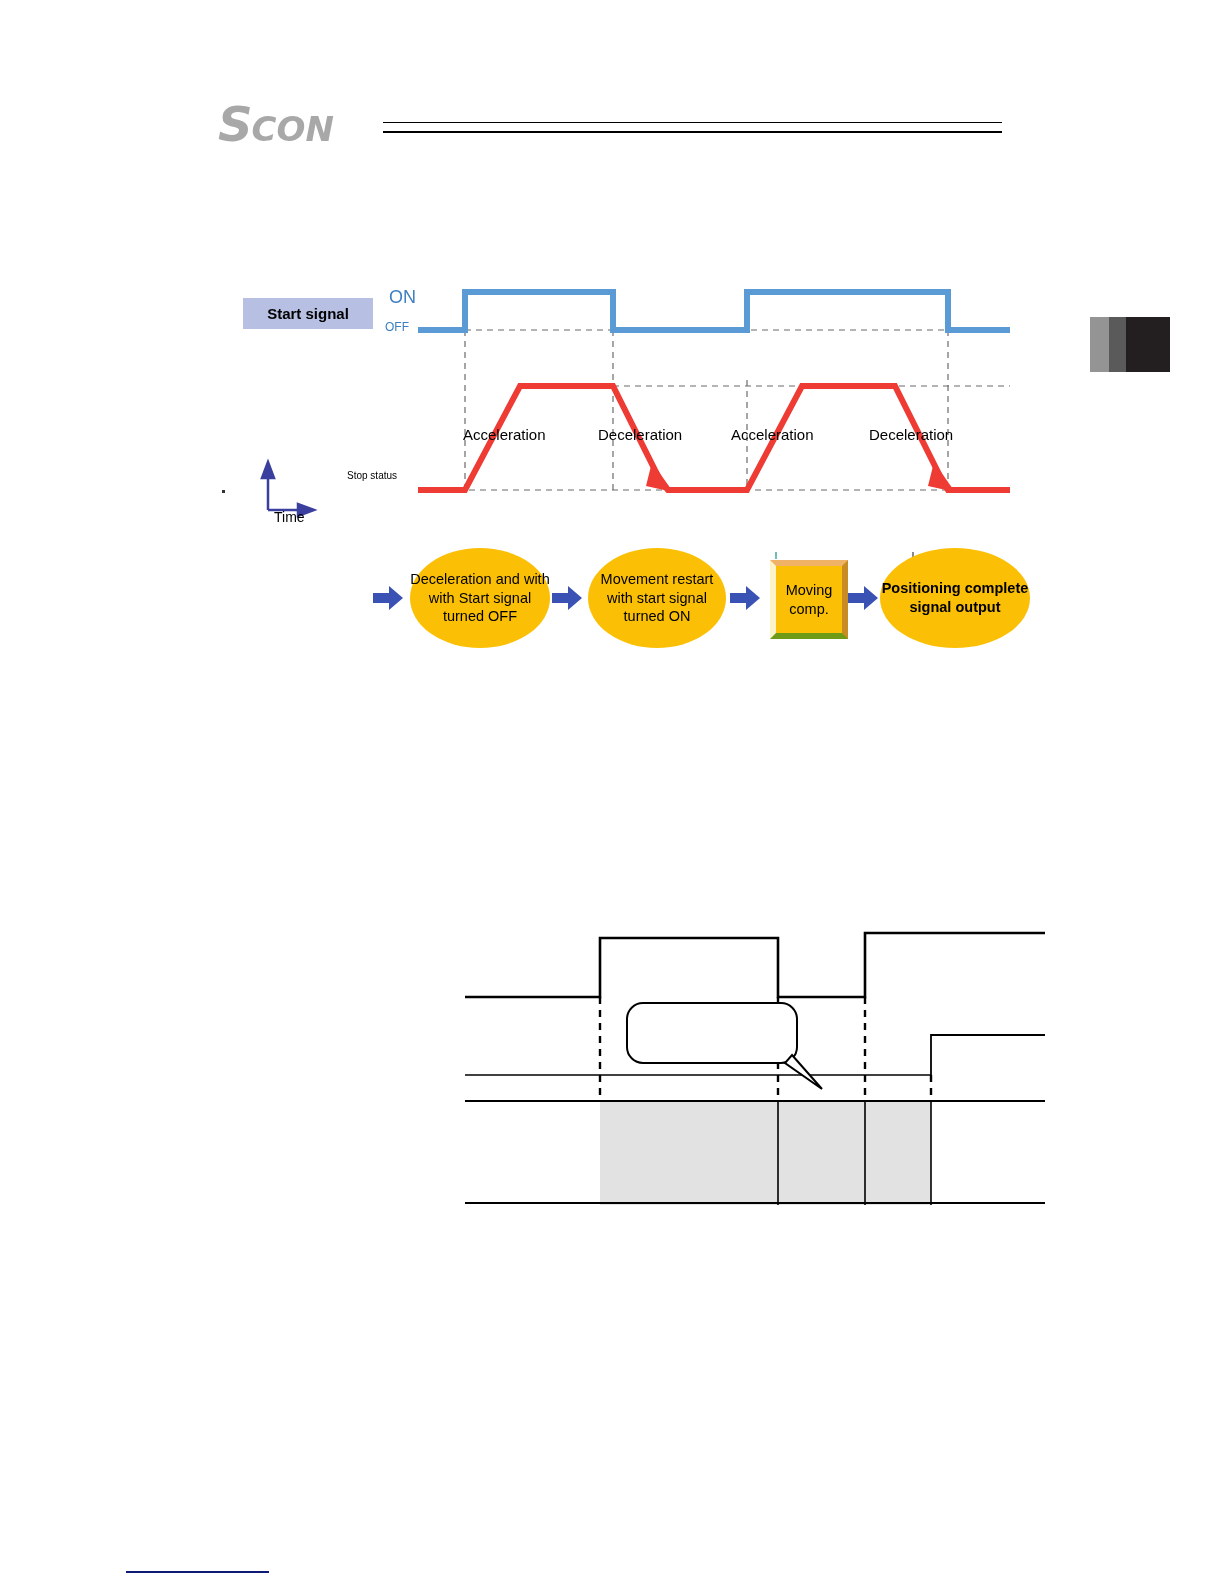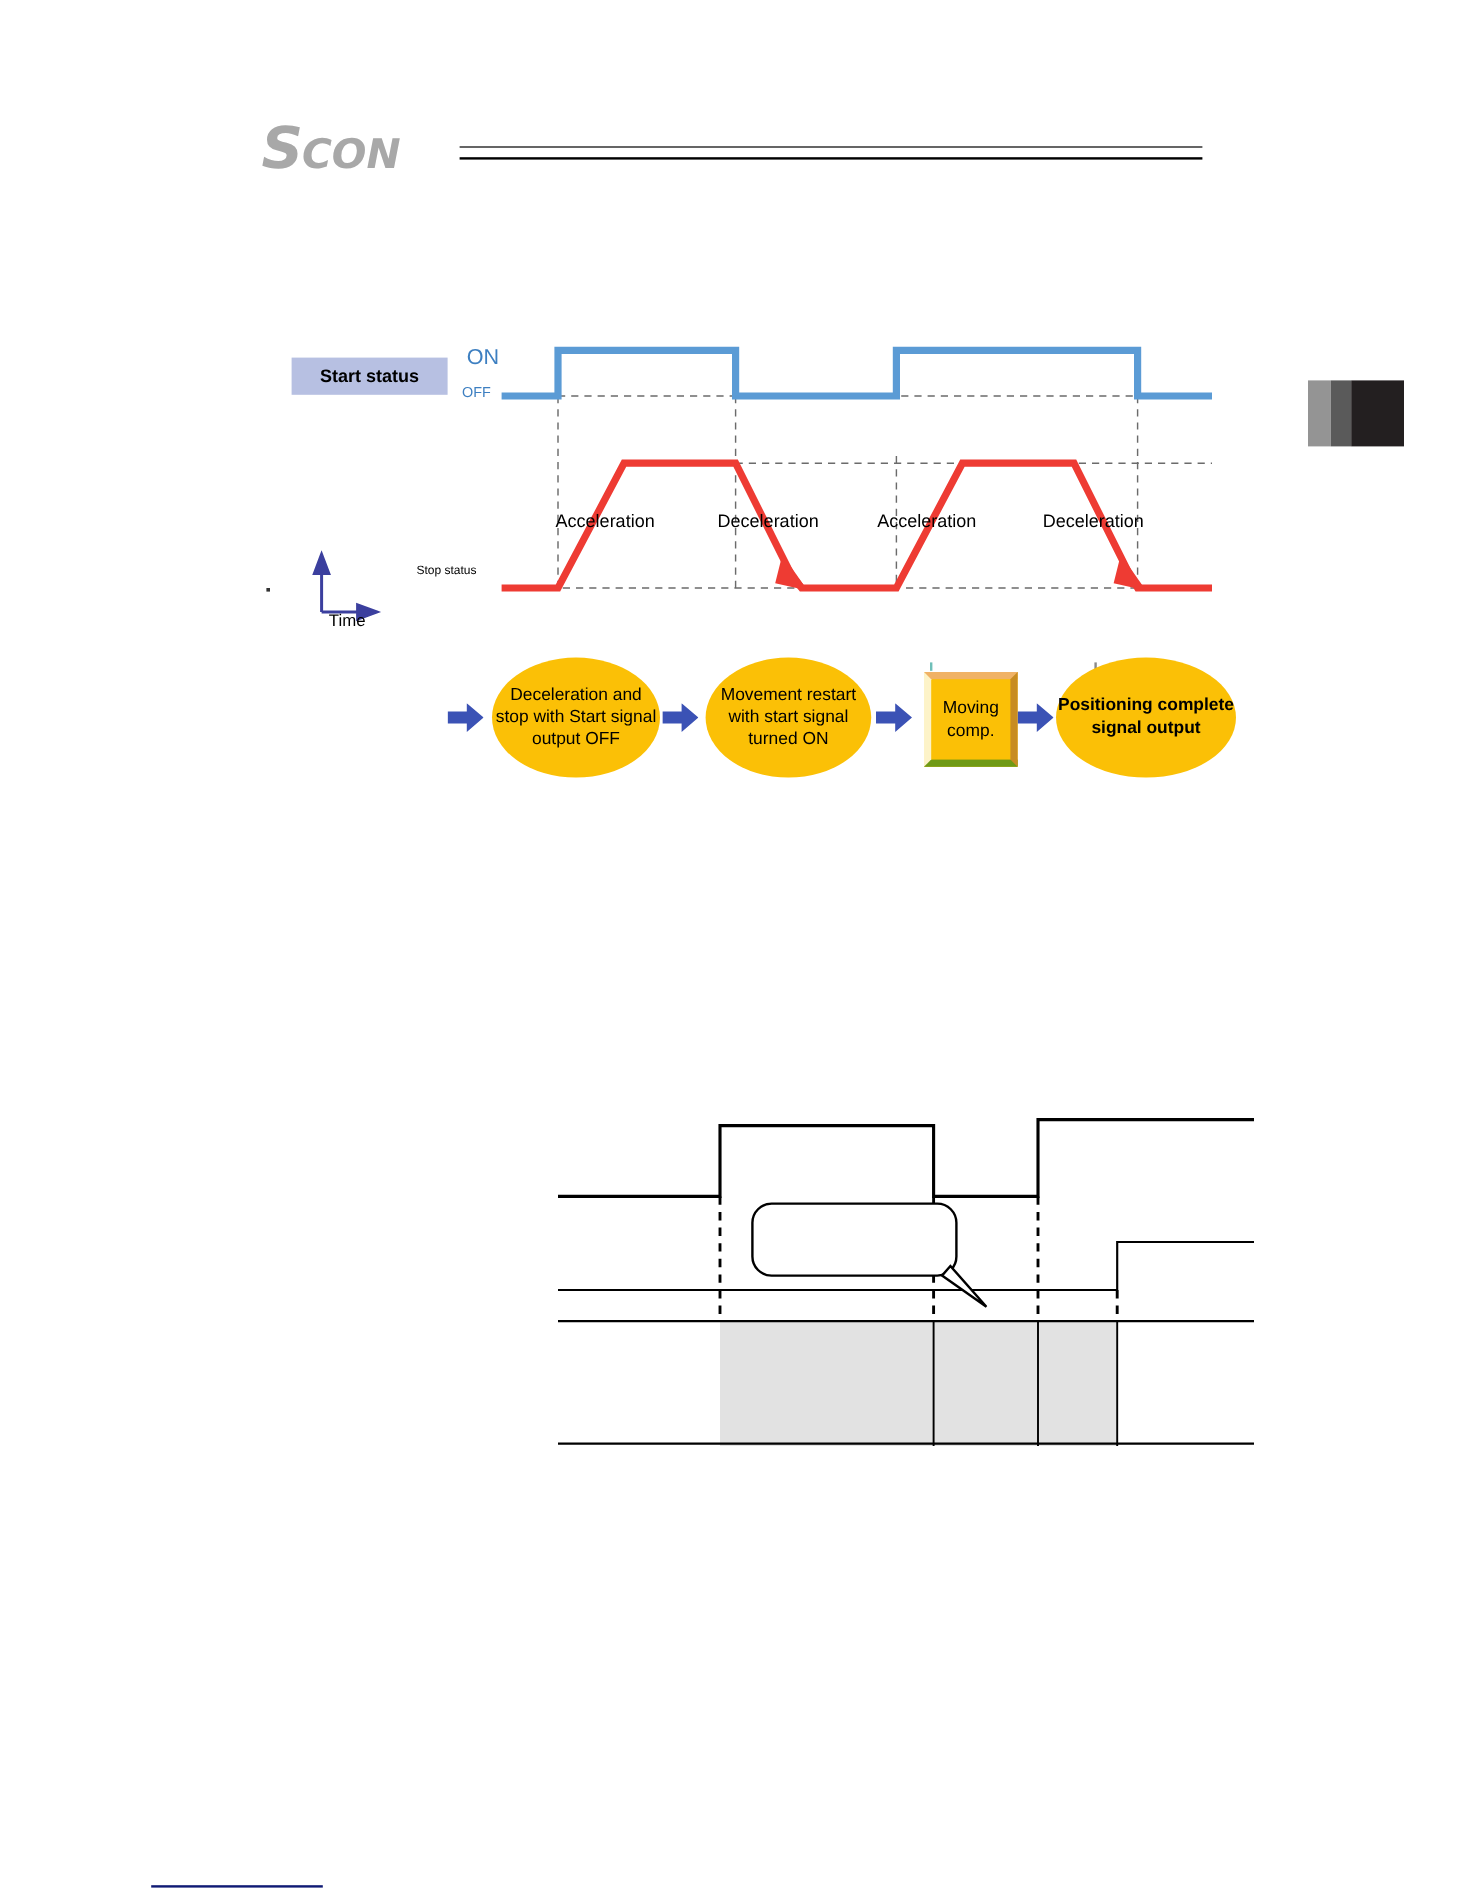--- a/index.html
+++ b/index.html
@@ -248,21 +248,21 @@
     <g stroke="#3b3f9e" stroke-width="2.5" fill="#3b3f9e">
       <line x1="58" y1="248" x2="58" y2="208"></line>
       <polygon points="58,200 52,216 64,216"></polygon>
       <line x1="58" y1="248" x2="96" y2="248"></line>
       <polygon points="104,248 88,242 88,254"></polygon>
     </g>
   </svg>
 </div>
 
 <div class="start-signal-box">
-  <span>Start status</span>
+  <span>Start signal</span>
 </div>
 
 <div class="lbl lbl-on">ON</div>
 <div class="lbl lbl-off">OFF</div>
 <div class="lbl lbl-stop">Stop status</div>
 <div class="lbl lbl-time">Time</div>
 <div class="lbl lbl-acc1">Acceleration</div>
 <div class="lbl lbl-dec1">Deceleration</div>
 <div class="lbl lbl-acc2">Acceleration</div>
 <div class="lbl lbl-dec2">Deceleration</div>
@@ -271,21 +271,21 @@
 <div class="flow-diagram">
 
 
   <div class="flow-arrow arrow-1">
     <svg width="30" height="24" viewBox="0 0 30 24" xmlns="http://www.w3.org/2000/svg">
       <polygon fill="#3b52b5" points="0,7 16,7 16,0 30,12 16,24 16,17 0,17"></polygon>
     </svg>
   </div>
 
   <div class="flow-oval oval-2">
-    <span>Deceleration and stop with Start signal output OFF</span>
+    <span>Deceleration and with with Start signal turned OFF</span>
   </div>
 
   <div class="flow-arrow arrow-2">
     <svg width="30" height="24" viewBox="0 0 30 24" xmlns="http://www.w3.org/2000/svg">
       <polygon fill="#3b52b5" points="0,7 16,7 16,0 30,12 16,24 16,17 0,17"></polygon>
     </svg>
   </div>
 
   <div class="flow-oval oval-3">
     <span>Movement restart with start signal turned ON</span>

